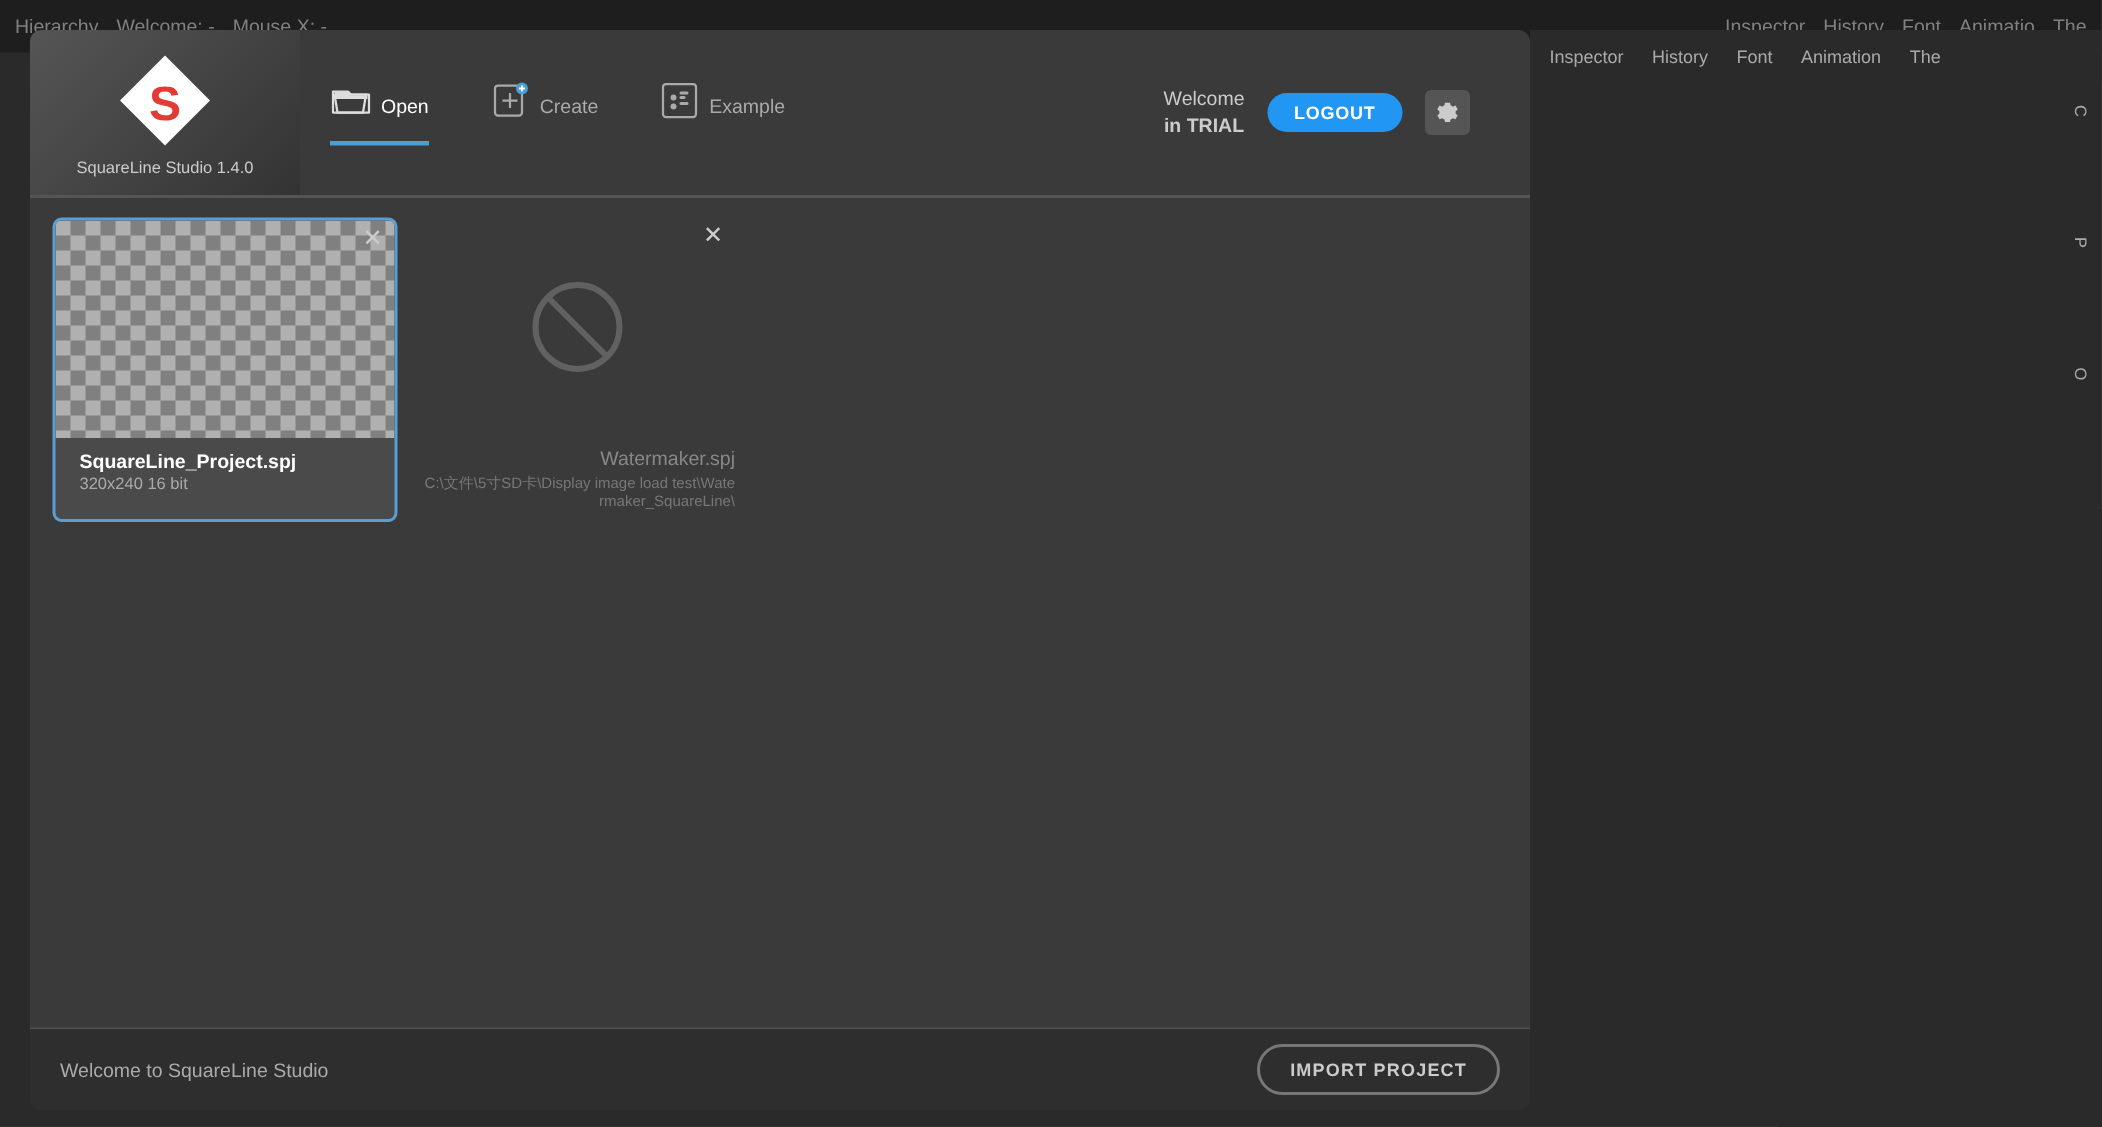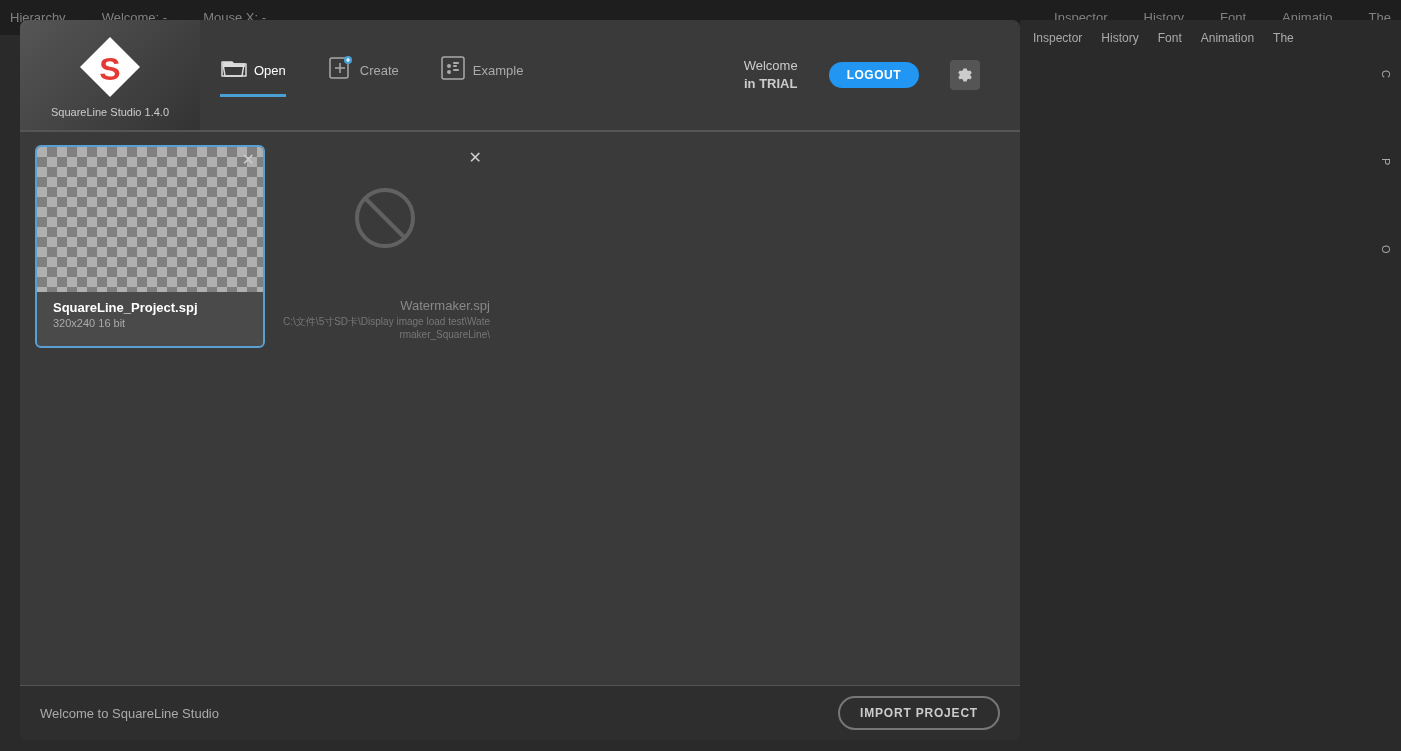--- a/index.html
+++ b/index.html
@@ -15,21 +15,21 @@
     
     .top-bar {
       position: absolute;
       top: 0; left: 0;
       width: 1401px;
       height: 35px;
       background: #1e1e1e;
       display: flex;
       align-items: center;
       padding: 0 10px;
-      gap: 36px;
+      gap: 12px;
     }
     .top-bar-item {
       color: #aaa;
       font-size: 13px;
       opacity: 0.7;
     }
 
     
     .dialog-panel {
       position: absolute;
@@ -102,21 +102,21 @@
       color: #fff;
     }
     .tab-icon {
       font-size: 24px;
     }
 
     
     .welcome-area {
       display: flex;
       align-items: center;
-      gap: 31px;
+      gap: 15px;
       margin-left: auto;
       padding-right: 20px;
     }
     .welcome-text {
       color: #ccc;
       font-size: 13px;
       text-align: center;
       line-height: 1.4;
     }
     .welcome-text span {

